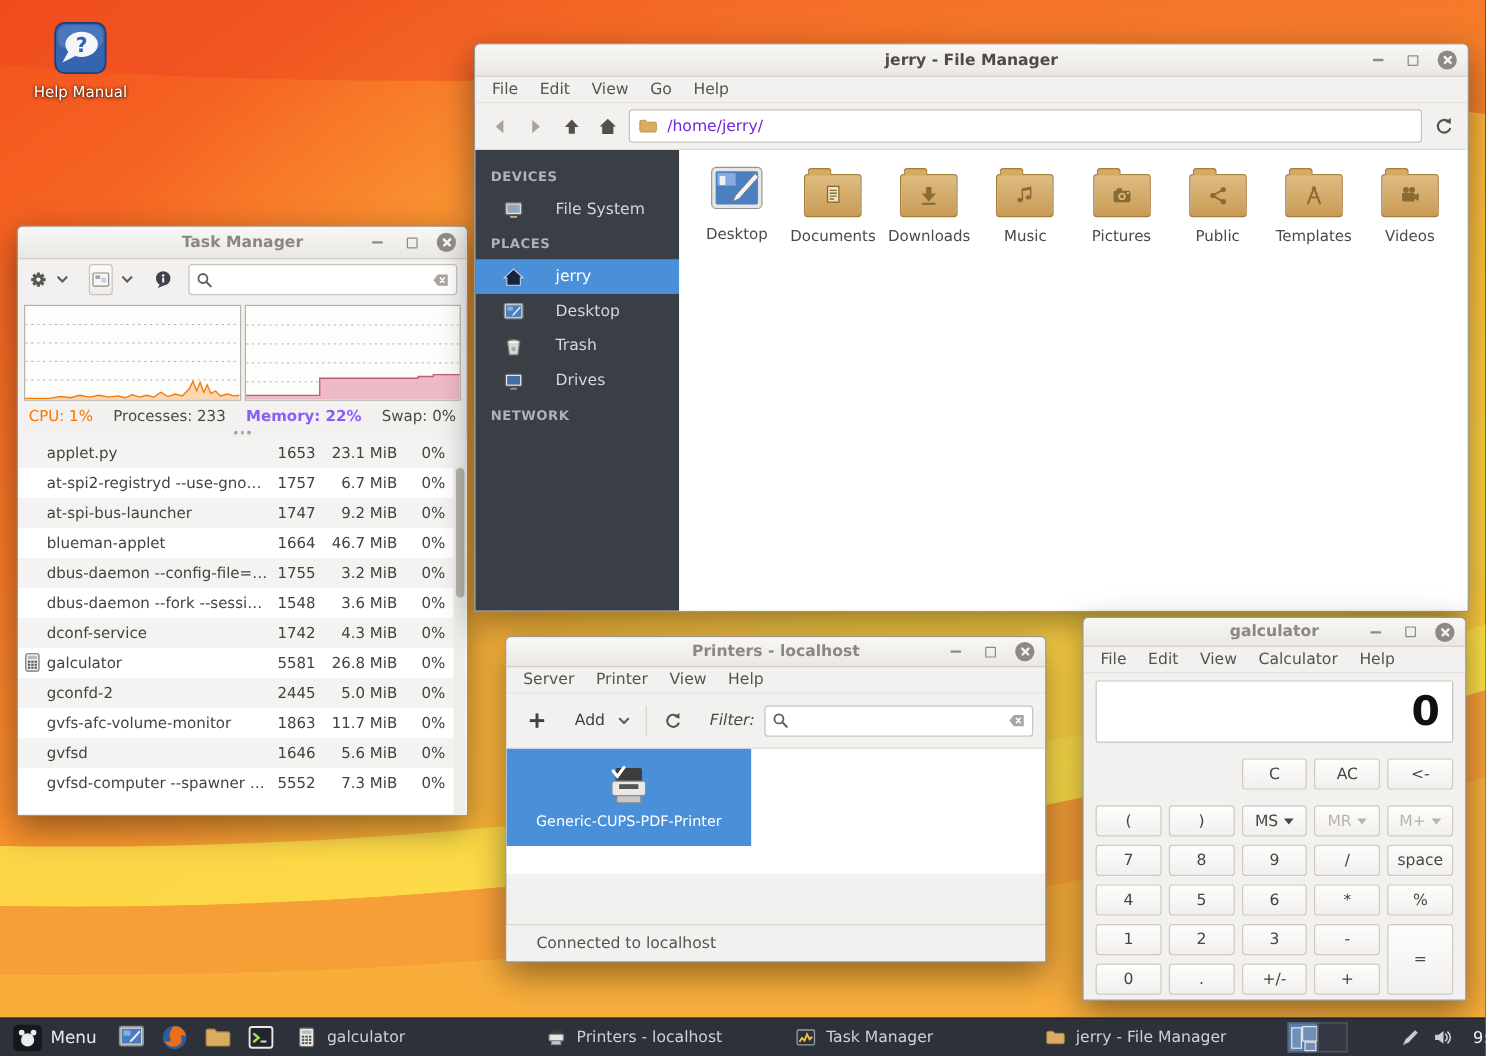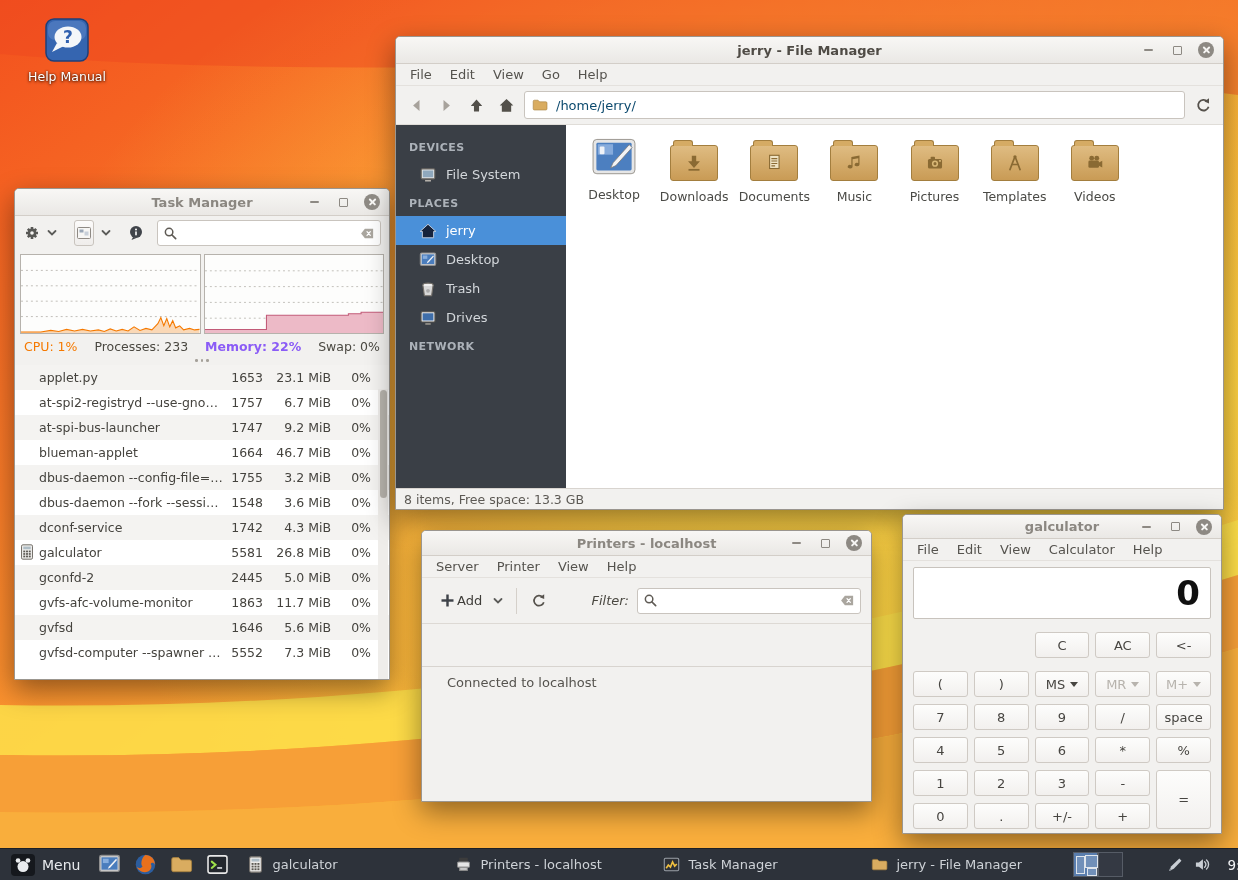--- a/index.html
+++ b/index.html
@@ -66,45 +66,45 @@
   .trow.head .c-pid,.trow.head .c-rss{text-align:left;padding-left:2px;}
   .tm-scroll{position:absolute;right:1px;top:24px;bottom:0;width:10px;background:#efedea;}
   .tm-scroll .thumb{position:absolute;top:1px;left:1.5px;width:7px;height:108px;background:#b8b4ad;border-radius:4px;}
 
   
   .fm{left:395px;top:36px;width:827px;height:472px;}
   .fm-toolbar{height:38px;flex:0 0 38px;display:flex;align-items:center;gap:6px;padding:0 8px;background:#f2f1ef;border-bottom:1px solid #e0ddd8;}
   .fm-toolbar .tbtn .icon{width:17px;height:17px;}
   .pathbar{flex:1;display:flex;align-items:center;gap:6px;height:26px;background:#fff;border:1px solid #c9c4be;border-radius:3px;padding:0 7px;}
   .pathbar .icon{width:16px;height:16px;flex:0 0 16px;}
-  .pathbar input{flex:1;border:none;outline:none;font:inherit;color:#0c4a6e;background:transparent;}
+  .pathbar input{flex:1;border:none;outline:none;font:inherit;color:#6d28d9;background:transparent;}
   .fm-body{flex:1;display:flex;min-height:0;}
   .fm-side{width:170px;flex:0 0 170px;background:#3a3f46;color:#d3d7db;padding-top:8px;overflow:hidden;}
   .sb-head{font-size:11px;font-weight:bold;color:#acb2b9;letter-spacing:.4px;padding:8px 0 6px 13px;}
-  .sb-item{display:flex;align-items:center;gap:9px;height:29px;padding-left:23px;font-size:13px;cursor:pointer;}
+  .sb-item{display:flex;align-items:center;gap:26px;height:29px;padding-left:23px;font-size:13px;cursor:pointer;}
   .sb-item .icon{width:18px;height:18px;flex:0 0 18px;}
   .sb-item.selected{background:#4a90d9;color:#fff;}
   .fm-main{flex:1;background:#fff;padding:12px 8px;overflow:hidden;}
   .fm-grid{display:grid;grid-template-columns:repeat(8,1fr);}
   .fm-item{display:flex;flex-direction:column;align-items:center;gap:8px;height:86px;cursor:pointer;}
   .fm-ic{position:relative;width:46px;height:34px;margin-top:8px;background:linear-gradient(180deg,#dfbc82,#c99b55);
     border:1px solid #a37e3e;border-radius:3px;display:flex;align-items:center;justify-content:center;}
   .fm-ic::before{content:'';position:absolute;top:-6px;left:2px;width:18px;height:5px;background:#d5ab64;border:1px solid #a37e3e;border-bottom:none;border-radius:3px 3px 0 0;}
   .fm-ic svg{width:22px;height:22px;}
   .fm-ic.special{background:none;border:none;margin-top:0;width:48px;height:42px;}
   .fm-ic.special::before{display:none;}
   .fm-ic.special svg{width:46px;height:40px;}
   .fm-label{font-size:12.5px;color:#4a4a46;}
   .fm-status{height:20px;flex:0 0 20px;background:#f2f1ef;border-top:1px solid #d8d4cf;display:flex;align-items:center;padding-left:8px;font-size:12.5px;color:#5c5954;}
 
   
   .pr{left:421px;top:530px;width:449px;height:270px;}
   .pr .titlebar{height:24px;flex-basis:24px;}
   .pr-toolbar{height:45px;flex:0 0 45px;display:flex;align-items:center;padding:0 10px;background:#f2f1ef;border-bottom:1px solid #ddd9d4;}
-  .add-btn{display:flex;align-items:flex-start;gap:2px;padding:5px 8px;border-radius:3px;cursor:pointer;color:#3f3d39;}
+  .add-btn{display:flex;align-items:flex-start;gap:24px;padding:5px 8px;border-radius:3px;cursor:pointer;color:#3f3d39;}
   .add-btn .icon{width:15px;height:15px;}
   .vsep{width:1px;height:26px;background:#d5d0ca;margin:0 10px;}
   .pr-spacer{flex:1;}
   .filter-lbl{margin-right:8px;color:#4a4841;font-style:italic;}
   .pr .search-box{flex:0 0 152px;margin-left:0;}
   .pr-view{flex:1;background:#fff;min-height:0;}
   .printer-tile{width:204px;height:81px;background:#4a90d9;display:flex;flex-direction:column;align-items:center;justify-content:center;gap:3px;cursor:pointer;}
   .printer-tile .icon{width:42px;height:36px;}
   .printer-tile .name{color:#fff;font-size:12px;}
   .pr-status{height:30px;flex:0 0 30px;background:#f2f1ef;border-top:1px solid #d8d4cf;display:flex;align-items:center;padding-left:25px;color:#55534e;margin-top:42px;}
@@ -603,40 +603,40 @@
                   <rect x="9" y="9" width="5" height="8" rx="1" fill="#eef2f8"></rect>
                   <path d="M40 7 L23 26 L20.5 31.5 L26 29 L43 10 Z" fill="#f2f3f5" stroke="#7e7974" stroke-width="0.8"></path>
                 </svg>
               </span>
               <span class="fm-label">Desktop</span>
             </div>
 
             <div class="fm-item">
               <span class="fm-ic">
                 <svg viewBox="0 0 20 20">
-                  <path d="M8 3.5 h4 v5 h3.4 L10 14.5 L4.6 8.5 H8 Z" fill="#8a6a33"></path>
-                  <rect x="5" y="15.4" width="10" height="1.6" fill="#8a6a33"></rect>
-                </svg>
-              </span>
-              <span class="fm-label">Downloads</span>
-            </div>
-
-            <div class="fm-item">
-              <span class="fm-ic">
-                <svg viewBox="0 0 20 20">
                   <rect x="6" y="3" width="8.6" height="12" fill="#efe3c4" stroke="#8a6a33"></rect>
                   <g stroke="#8a6a33" stroke-width="1">
                     <line x1="7.6" y1="6" x2="13" y2="6"></line>
                     <line x1="7.6" y1="8.2" x2="13" y2="8.2"></line>
                     <line x1="7.6" y1="10.4" x2="13" y2="10.4"></line>
                     <line x1="7.6" y1="12.6" x2="11" y2="12.6"></line>
                   </g>
                 </svg>
               </span>
               <span class="fm-label">Documents</span>
+            </div>
+
+            <div class="fm-item">
+              <span class="fm-ic">
+                <svg viewBox="0 0 20 20">
+                  <path d="M8 3.5 h4 v5 h3.4 L10 14.5 L4.6 8.5 H8 Z" fill="#8a6a33"></path>
+                  <rect x="5" y="15.4" width="10" height="1.6" fill="#8a6a33"></rect>
+                </svg>
+              </span>
+              <span class="fm-label">Downloads</span>
             </div>
 
             <div class="fm-item">
               <span class="fm-ic">
                 <svg viewBox="0 0 20 20">
                   <path d="M7.6 4.6 L15 3.2 V11.4 A2.2 1.6 0 1 1 13.9 10 V5.6 L8.7 6.6 V13.4 A2.2 1.6 0 1 1 7.6 12 Z" fill="#8a6a33"></path>
                 </svg>
               </span>
               <span class="fm-label">Music</span>
             </div>
@@ -647,20 +647,31 @@
                   <rect x="3.6" y="6.4" width="12.8" height="8.6" rx="1.4" fill="#8a6a33"></rect>
                   <rect x="6" y="4.4" width="4" height="2.4" rx="0.8" fill="#8a6a33"></rect>
                   <circle cx="10" cy="10.6" r="2.8" fill="#d9b877"></circle>
                   <circle cx="10" cy="10.6" r="1.4" fill="#8a6a33"></circle>
                   <rect x="13.6" y="7.4" width="1.8" height="1.4" fill="#d9b877"></rect>
                 </svg>
               </span>
               <span class="fm-label">Pictures</span>
             </div>
 
+            <div class="fm-item">
+              <span class="fm-ic">
+                <svg viewBox="0 0 20 20">
+                  <circle cx="6" cy="10" r="2" fill="#8a6a33"></circle>
+                  <circle cx="14" cy="5.4" r="2" fill="#8a6a33"></circle>
+                  <circle cx="14" cy="14.6" r="2" fill="#8a6a33"></circle>
+                  <path d="M6 10 L14 5.4 M6 10 L14 14.6" stroke="#8a6a33" stroke-width="1.4"></path>
+                </svg>
+              </span>
+              <span class="fm-label">Public</span>
+            </div>
 
             <div class="fm-item">
               <span class="fm-ic">
                 <svg viewBox="0 0 20 20">
                   <circle cx="10" cy="4.4" r="1.5" fill="#8a6a33"></circle>
                   <path d="M9.4 5.6 L5.4 16 M10.6 5.6 L14.6 16" stroke="#8a6a33" stroke-width="1.5" stroke-linecap="round"></path>
                   <path d="M7.2 11.4 H12.8" stroke="#8a6a33" stroke-width="1.4"></path>
                 </svg>
               </span>
               <span class="fm-label">Templates</span>
@@ -672,23 +683,20 @@
                   <circle cx="7" cy="5.6" r="2.2" fill="#8a6a33"></circle>
                   <circle cx="11.6" cy="5.6" r="2.2" fill="#8a6a33"></circle>
                   <rect x="4" y="7.8" width="9.6" height="6.6" rx="1.2" fill="#8a6a33"></rect>
                   <path d="M13.6 9.6 L16.6 8 V14 L13.6 12.4 Z" fill="#8a6a33"></path>
                 </svg>
               </span>
               <span class="fm-label">Videos</span>
             </div>
           </div>
       </div>
-    </div>
-    <div class="fm-status">
-      <span>8 items, Free space: 13.3 GB</span>
     </div>
   </div>
 
   <div class="win pr">
     <div class="titlebar">
       <span class="title">Printers - localhost</span>
       <span class="controls">
         <span class="wc wc-min"></span>
         <span class="wc wc-max"></span>
         <span class="wc wc-close"></span>
@@ -737,20 +745,34 @@
             </svg>
           </span>
         <input placeholder="" style="">
         <span class="icon">
             <svg viewBox="0 0 16 16">
               <path d="M5.2 3 H14 V13 H5.2 L1.2 8 Z" fill="#aaa69f"></path>
               <path d="M7.5 6 L11 10 M11 6 L7.5 10" stroke="#fff" stroke-width="1.4" stroke-linecap="round"></path>
             </svg>
           </span>
       </span>
+    </div>
+    <div class="pr-view">
+      <div class="printer-tile">
+        <span class="icon">
+            <svg viewBox="0 0 40 36">
+              <rect x="9" y="2" width="22" height="12" rx="1.5" fill="#3c3c3c"></rect>
+              <rect x="6" y="13" width="28" height="12" rx="2" fill="#e9e9e9" stroke="#8b8b8b"></rect>
+              <rect x="10" y="25" width="20" height="6" rx="1" fill="#c7c7c7" stroke="#8b8b8b"></rect>
+              <rect x="12" y="15.5" width="16" height="4" fill="#555"></rect>
+              <path d="M7 4.5 L10.5 9 L16 1.5" fill="none" stroke="#fff" stroke-width="2.6" stroke-linecap="round"></path>
+            </svg>
+          </span>
+        <span class="name">Generic-CUPS-PDF-Printer</span>
+      </div>
     </div>
     <div class="pr-status">
       <span>Connected to localhost</span>
     </div>
   </div>
 
   <div class="win gc">
     <div class="titlebar">
       <span class="title">galculator</span>
       <span class="controls">

